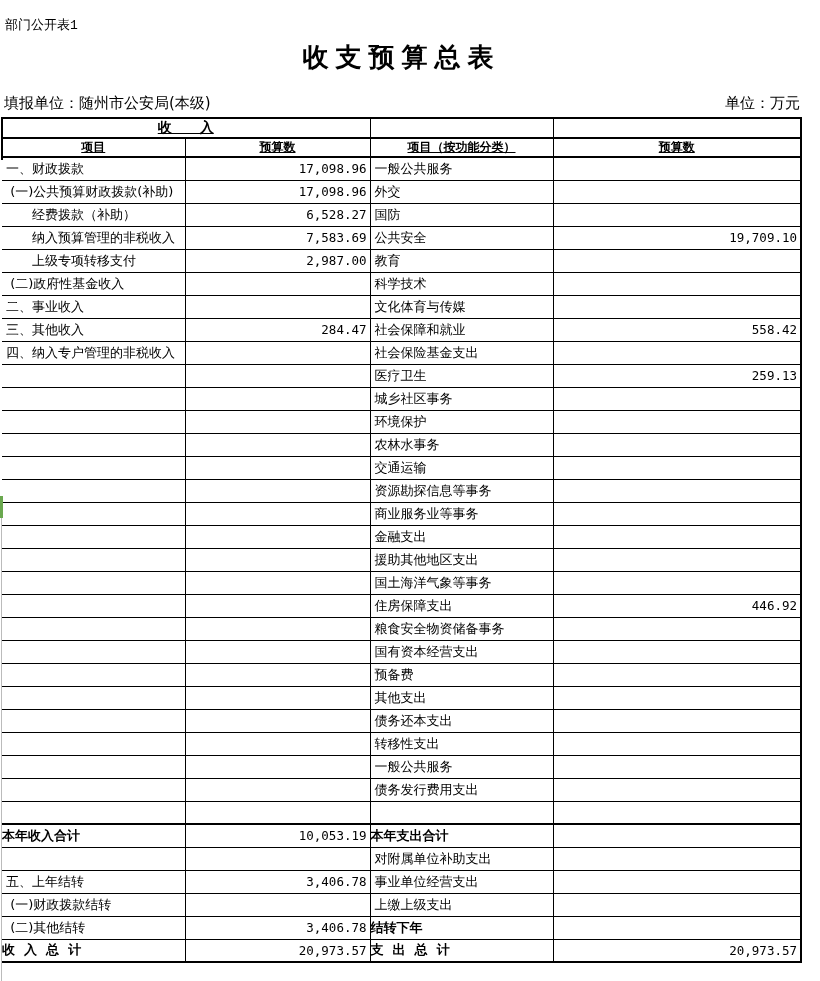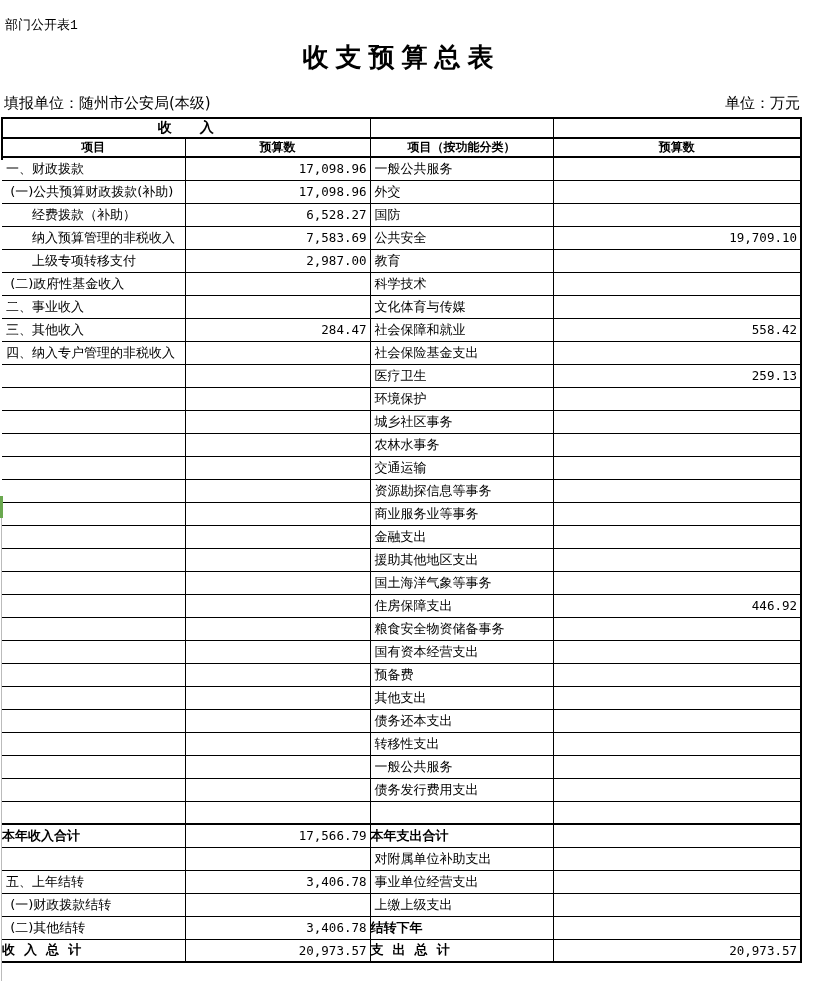--- a/index.html
+++ b/index.html
@@ -10,21 +10,21 @@
               font-family:"DejaVu Serif",serif;font-weight:bold;font-size:26px;letter-spacing:7px;}
   .meta-row{position:absolute;left:4px;top:94px;width:796px;font-size:15px;}
   .meta-left{float:left;}
   .meta-right{float:right;}
 
   table.budget{position:absolute;left:2px;top:117px;width:799px;table-layout:fixed;
                border-collapse:collapse;
                border-top:2px solid #000;border-right:2px solid #000;border-bottom:2px solid #000;}
   .budget th,.budget td{border:1px solid #000;overflow:hidden;padding:0;vertical-align:middle;}
   .budget th:first-child,.budget td:first-child{border-left:none;}
-  .budget thead tr{height:16px;}
+  .budget thead tr{height:16px;text-decoration:underline;}
   .budget thead th{border-bottom:2px solid #000;font-weight:bold;text-align:center;font-size:12px;}
   .budget thead th.span-hdr{font-size:14px;white-space:pre;}
   .budget tbody tr{height:23px;}
   .budget tbody tr:nth-child(30) td{border-top:2px solid #000;}
   td.txt{text-align:left;padding-left:4px;white-space:pre;font-size:13px;}
   td.num{text-align:right;padding-right:3px;font-family:"DejaVu Sans Mono",monospace;font-size:12.5px;}
   td.total{text-align:left;font-weight:bold;padding-left:0;white-space:pre;font-size:13px;}
 
   .left-border-seg{position:absolute;left:1px;top:117px;width:2px;height:43px;background:#000;}
   .green-marker{position:absolute;left:0;top:496px;width:3px;height:22px;}
@@ -119,27 +119,27 @@
       </tr>
       <tr>
         <td class="txt"></td>
         <td class="num"></td>
         <td class="txt">医疗卫生</td>
         <td class="num">259.13</td>
       </tr>
       <tr>
         <td class="txt"></td>
         <td class="num"></td>
+        <td class="txt">城乡社区事务</td>
+        <td class="num"></td>
+      </tr>
+      <tr>
+        <td class="txt"></td>
+        <td class="num"></td>
         <td class="txt">环境保护</td>
-        <td class="num"></td>
-      </tr>
-      <tr>
-        <td class="txt"></td>
-        <td class="num"></td>
-        <td class="txt">城乡社区事务</td>
         <td class="num"></td>
       </tr>
       <tr>
         <td class="txt"></td>
         <td class="num"></td>
         <td class="txt">农林水事务</td>
         <td class="num"></td>
       </tr>
       <tr>
         <td class="txt"></td>
@@ -232,21 +232,21 @@
         <td class="num"></td>
       </tr>
       <tr>
         <td class="txt"></td>
         <td class="num"></td>
         <td class="txt"></td>
         <td class="num"></td>
       </tr>
       <tr>
         <td class="total">本年收入合计</td>
-        <td class="num">17,566.79</td>
+        <td class="num">10,053.19</td>
         <td class="total">本年支出合计</td>
         <td class="num"></td>
       </tr>
       <tr>
         <td class="txt"></td>
         <td class="num"></td>
         <td class="txt">对附属单位补助支出</td>
         <td class="num"></td>
       </tr>
       <tr>

